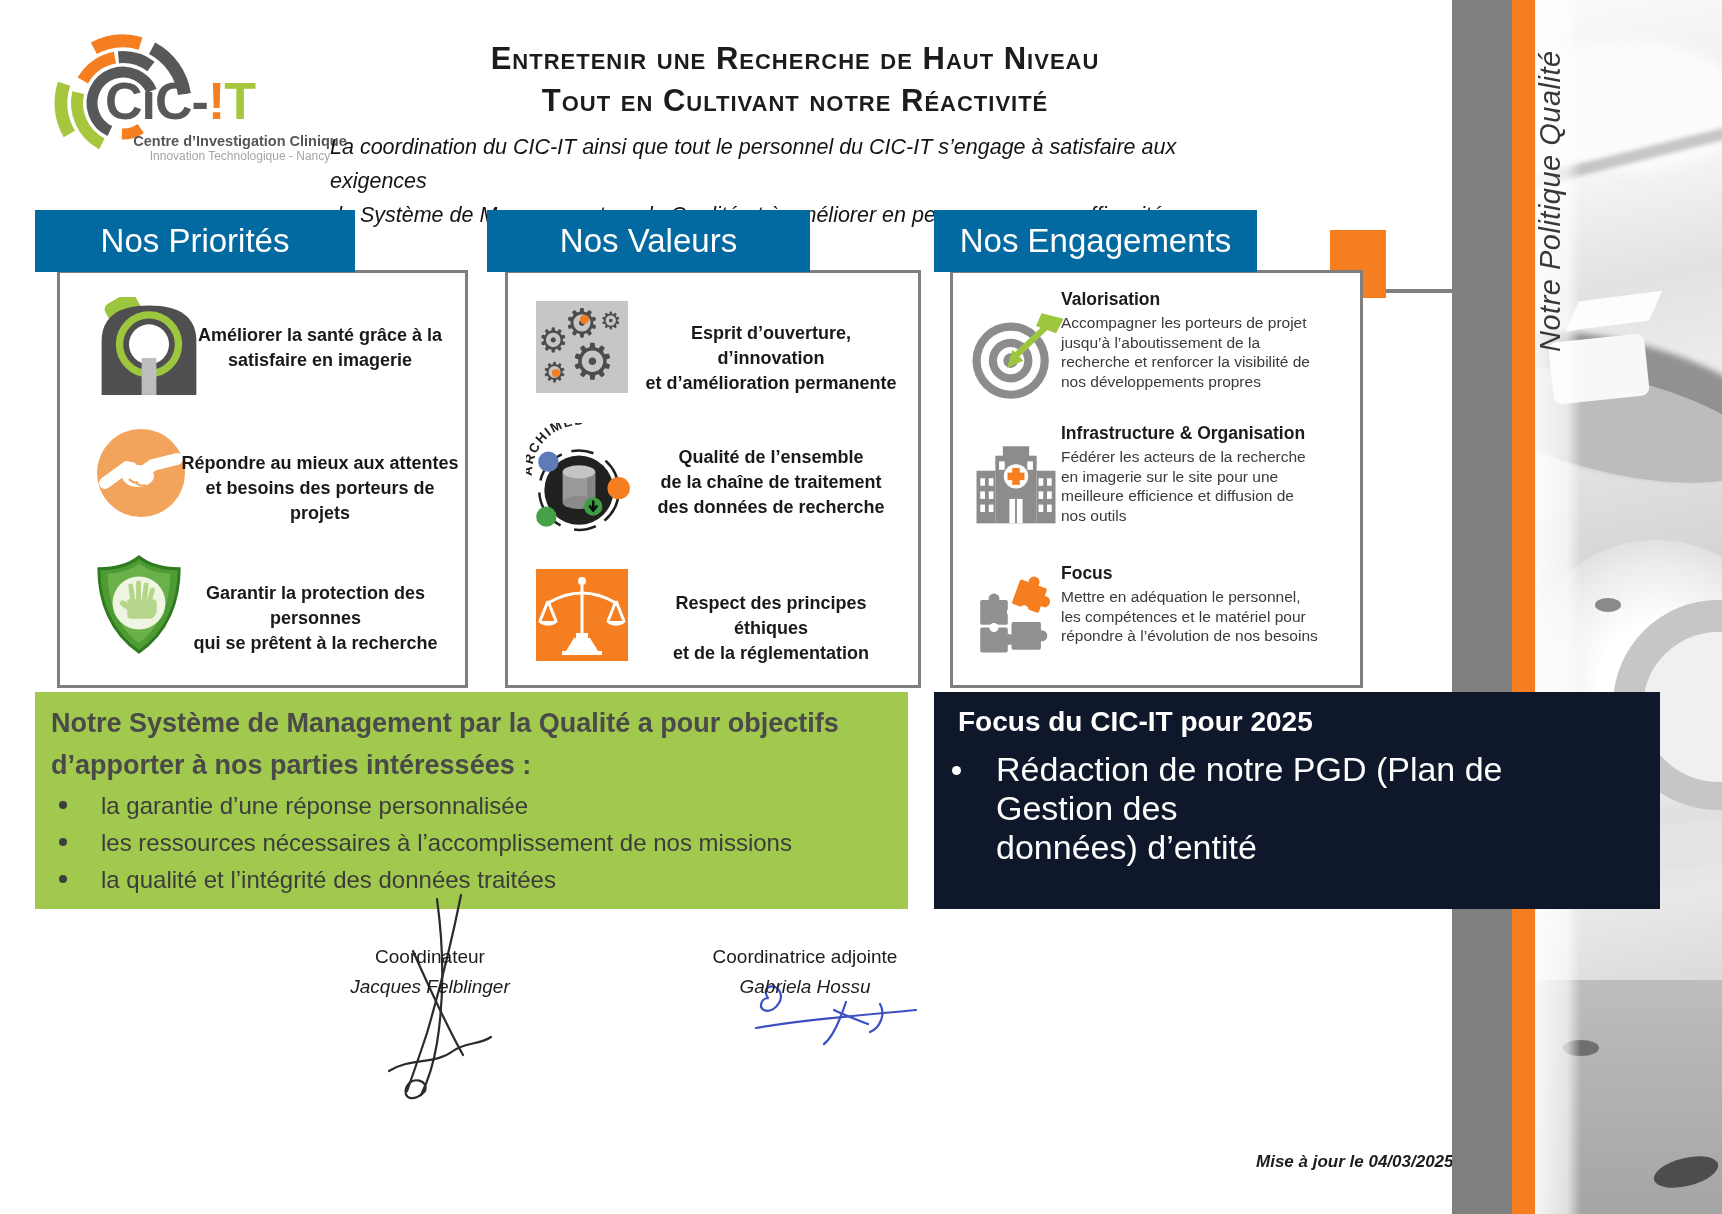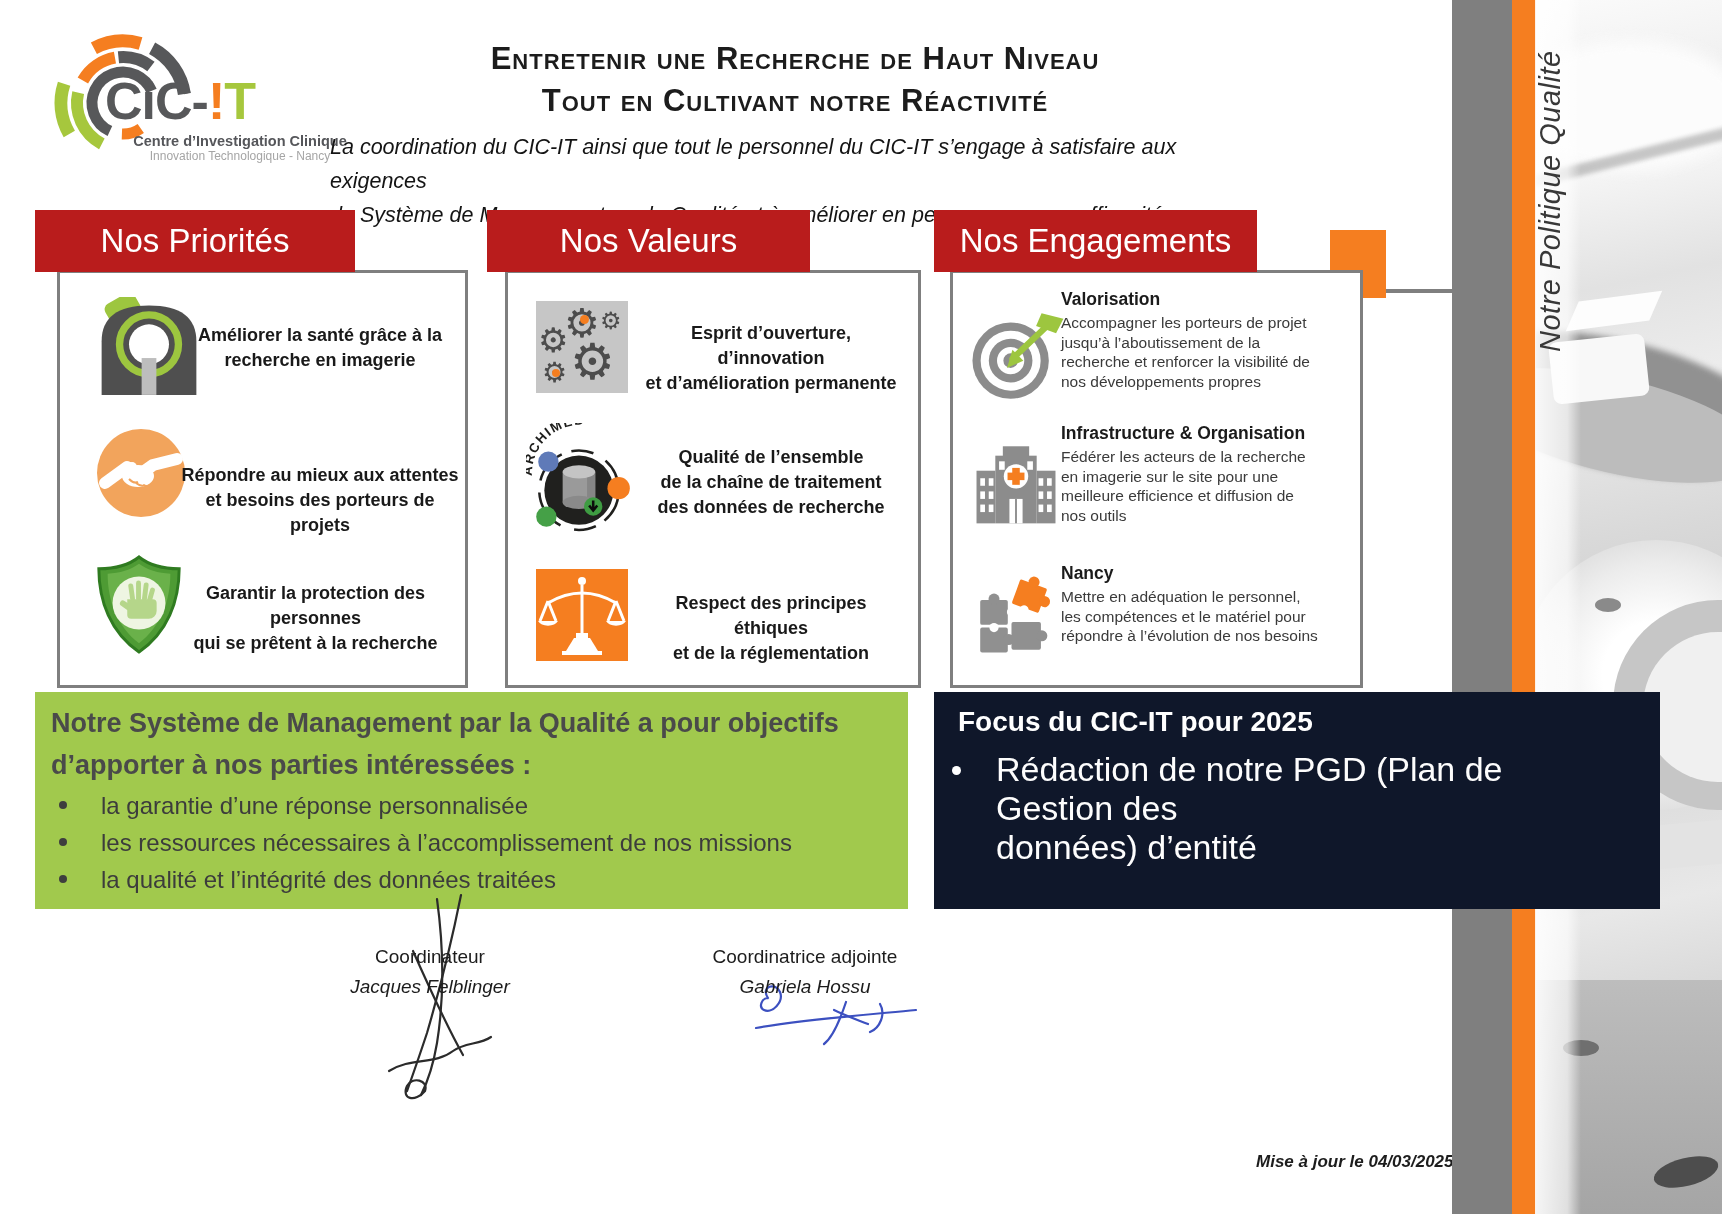--- a/index.html
+++ b/index.html
@@ -27,21 +27,21 @@
   #subtitle-block{left:330px;top:130px;width:930px;text-align:left;}
   .subtitle-line{font-style:italic;font-size:21.5px;color:#141414;line-height:34px;}
 
   
   #logo{left:45px;top:25px;width:290px;height:150px;}
   #logo-text{left:60px;top:46px;font-weight:bold;font-size:52px;letter-spacing:-1px;color:#57585A;}
   #logo-sub1{left:85px;top:108px;width:220px;text-align:center;font-weight:bold;font-size:14.5px;color:#55565a;}
   #logo-sub2{left:85px;top:124px;width:220px;text-align:center;font-size:12px;color:#a5a5a5;}
 
   
-  .col-header{top:210px;height:62px;background:#b91c1c;color:#fff;font-size:33px;
+  .col-header{top:210px;height:62px;background:#0369a1;color:#fff;font-size:33px;
     display:flex;align-items:center;justify-content:center;z-index:5;}
   .content-box{top:270px;height:412px;background:#fff;border:3px solid #7f7f7f;z-index:4;}
   .item-text{font-weight:bold;font-size:18px;color:#191919;line-height:25px;text-align:center;}
   .eng-heading{font-weight:bold;font-size:17.5px;color:#1b1b1b;}
   .eng-body{font-size:15.5px;color:#3a3a3a;line-height:19.5px;}
 
   
   #objectifs-panel{left:35px;top:692px;width:873px;height:217px;background:#A1C94D;z-index:4;}
   .obj-heading{font-weight:bold;font-size:27px;color:#4a4a4a;line-height:42px;}
   .obj-bullet-row{position:absolute;left:24px;display:flex;align-items:baseline;}
@@ -123,30 +123,30 @@
   <div class="abs content-box" style="left:57px;width:405px;">
 
     <svg class="abs" style="left:30px;top:24px;" width="118" height="100" viewBox="0 0 110 95">
       <rect x="14" y="0" width="32" height="22" rx="6" fill="#9dc63f" transform="rotate(-30 30 11)"></rect>
       <path d="M10 93 V42 Q10 8 55 8 Q100 8 100 42 V93 Z" fill="#4f4f4f"></path>
       <circle cx="55" cy="45" r="28" fill="none" stroke="#9dc63f" stroke-width="7"></circle>
       <circle cx="55" cy="45" r="19" fill="#fff"></circle>
       <rect x="48" y="58" width="14" height="35" fill="#bdbdbd"></rect>
     </svg>
     <div class="abs item-text pre" style="left:120px;top:50px;width:280px;">Améliorer la santé grâce à la
-recherche en imagerie</div>
+satisfaire en imagerie</div>
 
     <svg class="abs" style="left:33px;top:152px;" width="96" height="96" viewBox="0 0 96 96">
       <circle cx="48" cy="48" r="44" fill="#F2A45C"></circle>
       <path d="M12 58 L34 42 L46 50 L60 40 L84 34" stroke="#fff" stroke-width="12" fill="none" stroke-linecap="round" stroke-linejoin="round"></path>
       <ellipse cx="45" cy="51" rx="16" ry="11" fill="#fff"></ellipse>
       <circle cx="39" cy="42" r="5" fill="#fff"></circle>
       <path d="M36 54 q5 5 9 3 M43 58 q5 4 9 2 M50 60 q4 2 8 0" stroke="#F2A45C" stroke-width="2" fill="none"></path>
     </svg>
-    <div class="abs item-text pre" style="left:120px;top:178px;width:280px;margin-top:12px;">Répondre au mieux aux attentes
+    <div class="abs item-text pre" style="left:120px;top:178px;width:280px;">Répondre au mieux aux attentes
 et besoins des porteurs de projets</div>
 
     <svg class="abs" style="left:30px;top:280px;" width="98" height="105" viewBox="0 0 100 105">
       <path d="M50 3 C60 11 75 15 91 15 C91 48 79 80 50 100 C21 80 9 48 9 15 C25 15 40 11 50 3 Z" fill="#4e9b34" stroke="#2f7b20" stroke-width="3"></path>
       <path d="M50 10 C58 16 70 20 82 20 C82 48 72 74 50 91 C28 74 18 48 18 20 C30 20 42 16 50 10 Z" fill="#6ab14a"></path>
       <circle cx="50" cy="50" r="27" fill="#eef5e2"></circle>
       <g fill="#b5d68a">
         <rect x="40" y="30" width="5" height="18" rx="2.5" transform="rotate(-8 42 39)"></rect>
         <rect x="47" y="27" width="5" height="21" rx="2.5"></rect>
         <rect x="54" y="29" width="5" height="19" rx="2.5" transform="rotate(7 56 38)"></rect>
@@ -275,21 +275,21 @@
       </g>
       <circle cx="25" cy="68" r="5" fill="#fff"></circle>
       <circle cx="44" cy="51" r="5" fill="#fff"></circle>
       <g transform="rotate(20 64 34)" fill="#F57E20">
         <rect x="48" y="20" width="31" height="28" rx="2"></rect>
         <circle cx="63" cy="18" r="6"></circle>
         <circle cx="81" cy="34" r="6"></circle>
         <circle cx="63" cy="50" r="5" fill="#fff"></circle>
       </g>
     </svg>
-    <div class="abs eng-heading" style="left:108px;top:290px;">Nancy</div>
+    <div class="abs eng-heading" style="left:108px;top:290px;">Focus</div>
     <div class="abs eng-body pre" style="left:108px;top:314px;width:300px;">Mettre en adéquation le personnel,
 les compétences et le matériel pour
 répondre à l’évolution de nos besoins</div>
   </div>
 
   <div class="abs" id="objectifs-panel">
     <div class="abs obj-heading" style="left:16px;top:10px;">Notre Système de Management par la Qualité a pour objectifs</div>
     <div class="abs obj-heading" style="left:16px;top:52px;">d’apporter à nos parties intéressées :</div>
     <div class="obj-bullet-row" style="top:100px;">
       <span class="obj-dot"></span>

